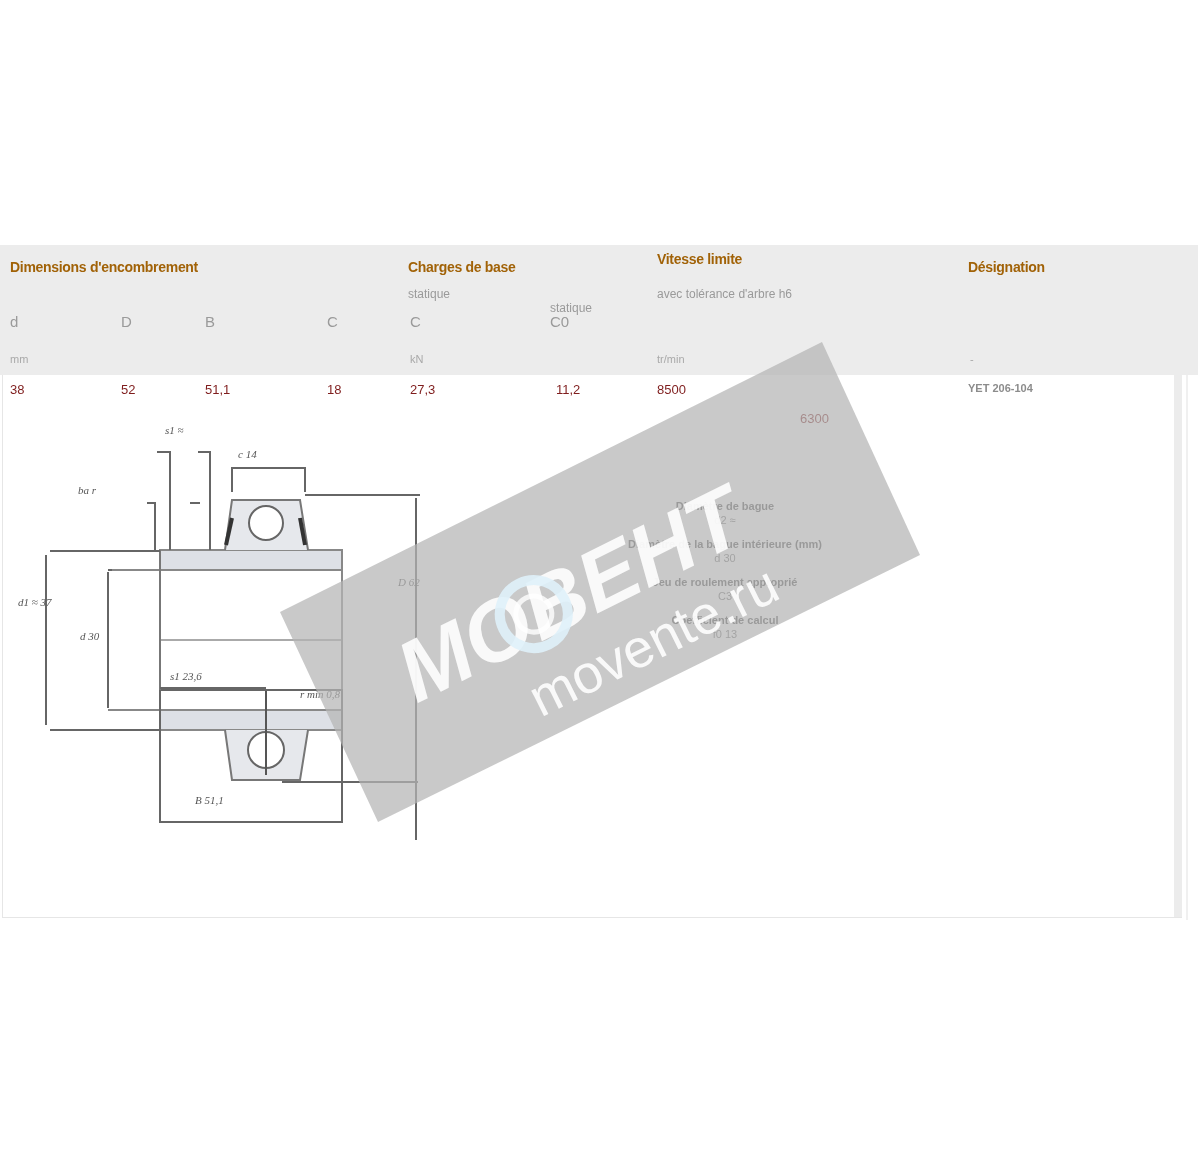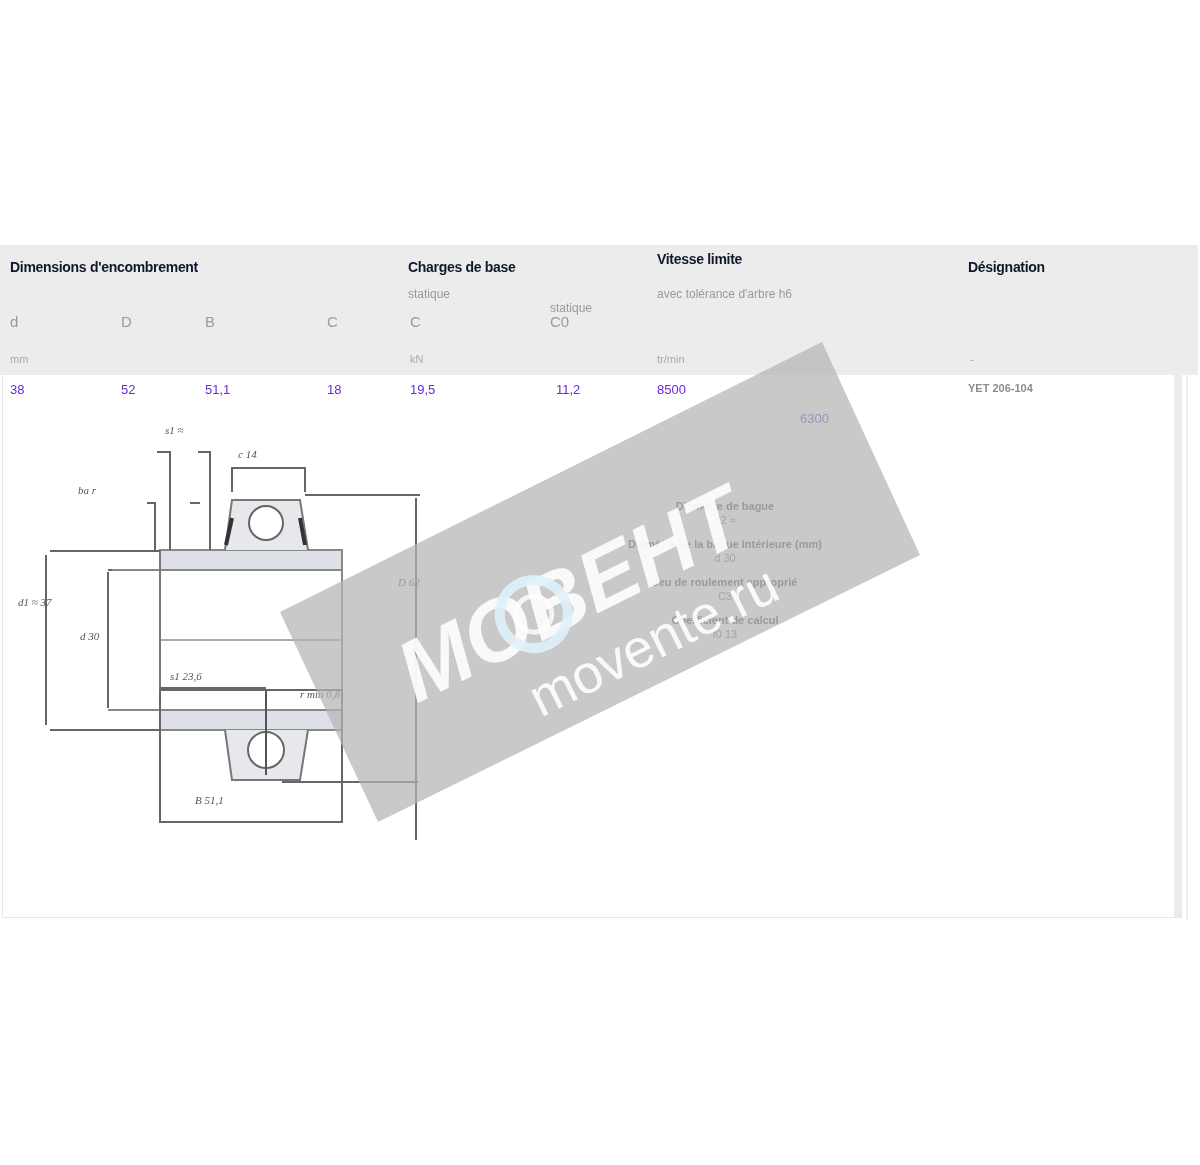--- a/index.html
+++ b/index.html
@@ -8,25 +8,25 @@
     font-family: "Liberation Sans", sans-serif; color: #8a8a8a;
   }
   .sheet {
     position: absolute; left: 2px; top: 245px; width: 1178px; height: 672px;
     border: 1px solid #e6e6e6; border-top: none; background: #fff;
   }
   .head {
     position: absolute; left: 0; top: 0; width: 1198px; height: 130px; background: #ececec;
   }
   .txt { position: absolute; white-space: nowrap; filter: blur(0.6px); }
-  .h-group { font-weight: bold; font-size: 14px; color: #0f172a; letter-spacing: -0.3px; }
+  .h-group { font-weight: bold; font-size: 14px; color: #a16207; letter-spacing: -0.3px; }
   .h-sub { font-size: 12px; color: #9a9a9a; }
   .h-sym { font-size: 15px; color: #9a9a9a; }
   .h-unit { font-size: 11px; color: #a9a9a9; }
-  .cell { font-size: 13px; color: #6d28d9; }
+  .cell { font-size: 13px; color: #7f1d1d; }
   .desig { font-size: 11px; font-weight: bold; color: #8c8c8c; }
   .scroll-rail {
     position: absolute; left: 1174px; top: 375px; width: 8px; height: 542px; background: #ececec;
   }
   .right-edge { position: absolute; left: 1186px; top: 375px; width: 2px; height: 545px; background: #f0f0f0; }
   .diagram { position: absolute; left: 0; top: 405px; width: 460px; height: 460px; }
   .props { position: absolute; left: 545px; top: 500px; width: 360px; text-align: center; }
   .props .line { display: block; font-size: 11px; color: #555; font-weight: bold; filter: blur(0.7px); white-space: nowrap; }
   .props .val { display: block; font-size: 11px; color: #777; filter: blur(0.7px); margin: 2px 0 12px; }
   .watermark { position: absolute; left: 0; top: 0; width: 1200px; height: 1165px; pointer-events: none; }
@@ -58,21 +58,21 @@
   <span class="txt h-unit" style="left:410px;top:108px;">kN</span>
   <span class="txt h-unit" style="left:657px;top:108px;">tr/min</span>
   <span class="txt h-unit" style="left:970px;top:108px;">-</span>
 </div>
 
 <div>
   <span class="txt cell" style="left:10px;top:382px;">38</span>
   <span class="txt cell" style="left:121px;top:382px;">52</span>
   <span class="txt cell" style="left:205px;top:382px;">51,1</span>
   <span class="txt cell" style="left:327px;top:382px;">18</span>
-  <span class="txt cell" style="left:410px;top:382px;">19,5</span>
+  <span class="txt cell" style="left:410px;top:382px;">27,3</span>
   <span class="txt cell" style="left:556px;top:382px;">11,2</span>
   <span class="txt cell" style="left:657px;top:382px;">8500</span>
   <span class="txt cell" style="left:800px;top:382px;margin-top:29px;">6300</span>
   <span class="txt desig" style="left:968px;top:382px;">YET 206-104</span>
 </div>
 
 <div class="scroll-rail"></div>
 <div class="right-edge"></div>
 
 <svg class="diagram" viewBox="0 405 460 460" width="460" height="460" style="filter:blur(0.6px);">

